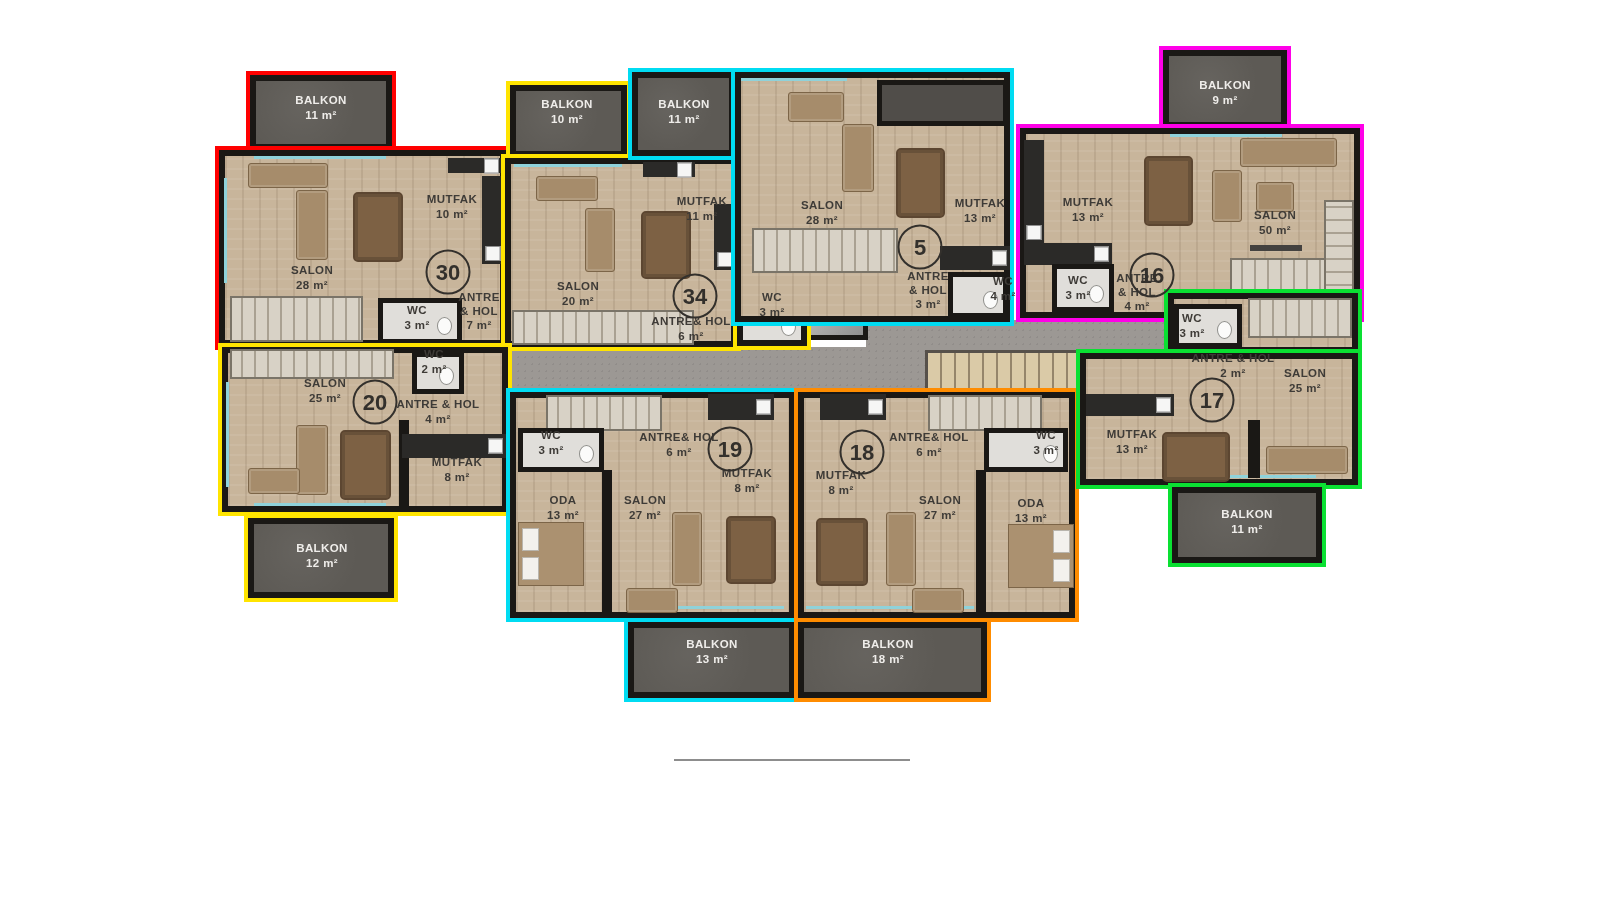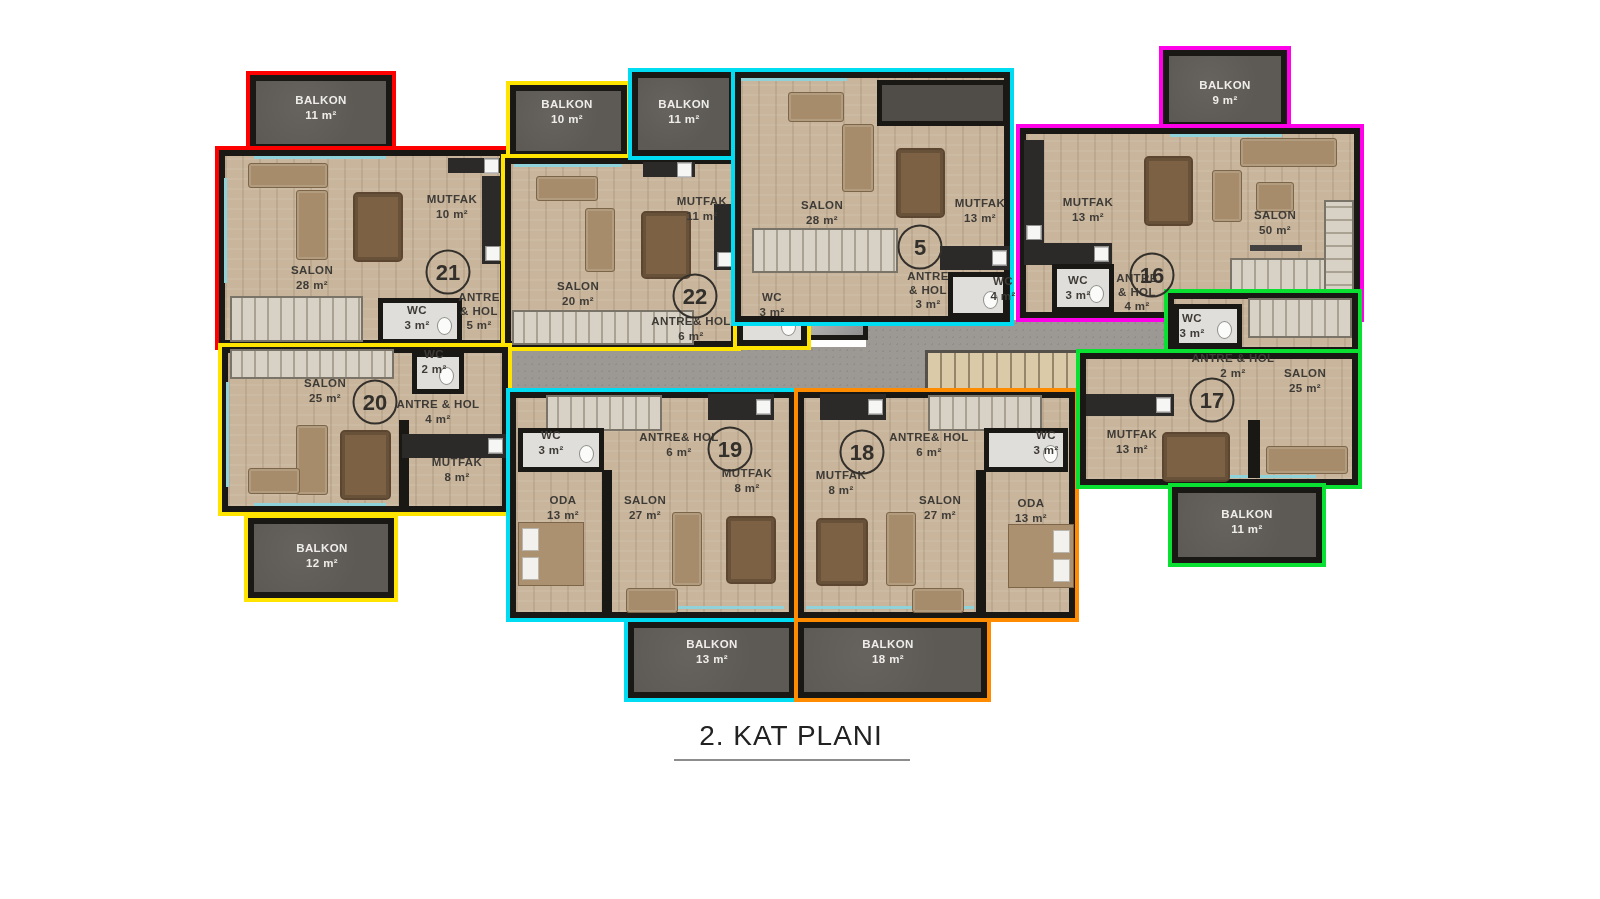--- a/index.html
+++ b/index.html
@@ -83,41 +83,41 @@
     <div class="wcr" style="left:378px;top:298px;width:84px;height:46px;"></div>
     <div class="ctr sq" style="left:448px;top:158px;width:54px;height:15px;"></div>
     <div class="ctrV sq" style="left:482px;top:176px;width:22px;height:88px;"></div>
     <div class="sofa" style="left:248px;top:163px;width:78px;height:23px;"></div>
     <div class="sofa" style="left:296px;top:190px;width:30px;height:68px;"></div>
     <div class="tbl" style="left:353px;top:192px;width:46px;height:66px;"></div>
     <div class="lbl dk" style="left:321px;top:108px;"><span>BALKON</span><span class="ar">11 m²</span></div>
     <div class="lbl" style="left:312px;top:278px;"><span>SALON</span><span class="ar">28 m²</span></div>
     <div class="lbl" style="left:452px;top:207px;"><span>MUTFAK</span><span class="ar">10 m²</span></div>
     <div class="lbl" style="left:417px;top:318px;"><span>WC</span><span class="ar">3 m²</span></div>
-    <div class="lbl nrw" style="left:479px;top:311px;"><span>ANTRE &amp; HOL</span><span class="ar">5 m²</span></div>
-    <div class="num" style="left:448px;top:272px;">21</div>
+    <div class="lbl nrw" style="left:479px;top:311px;"><span>ANTRE &amp; HOL</span><span class="ar">7 m²</span></div>
+    <div class="num" style="left:448px;top:272px;">30</div>
   </div>
 
   <div class="apt" style="--oc: #ffe400;">
     <div class="blk bal" style="left:510px;top:85px;width:117px;height:72px;"></div>
     <div class="blk flr" style="left:505px;top:158px;width:232px;height:189px;"></div>
     <div class="blk wcf" style="left:737px;top:266px;width:70px;height:80px;"></div>
     <div class="win" style="left:514px;top:164px;width:108px;height:3px;"></div>
     <div class="stairs" style="left:512px;top:310px;width:182px;height:35px;"></div>
     <div class="ctr sq" style="left:643px;top:162px;width:52px;height:15px;"></div>
     <div class="ctrV sq" style="left:714px;top:204px;width:22px;height:66px;"></div>
     <div class="sofa" style="left:536px;top:176px;width:60px;height:23px;"></div>
     <div class="sofa" style="left:585px;top:208px;width:28px;height:62px;"></div>
     <div class="tbl" style="left:641px;top:211px;width:46px;height:64px;"></div>
     <div class="lbl dk" style="left:567px;top:112px;"><span>BALKON</span><span class="ar">10 m²</span></div>
     <div class="lbl" style="left:578px;top:294px;"><span>SALON</span><span class="ar">20 m²</span></div>
     <div class="lbl" style="left:702px;top:209px;"><span>MUTFAK</span><span class="ar">11 m²</span></div>
     <div class="lbl" style="left:691px;top:329px;"><span>ANTRE&amp; HOL</span><span class="ar">6 m²</span></div>
     <div class="lbl" style="left:772px;top:305px;"><span>WC</span><span class="ar">3 m²</span></div>
-    <div class="num" style="left:695px;top:296px;">22</div>
+    <div class="num" style="left:695px;top:296px;">34</div>
   </div>
 
   <div class="apt" style="--oc: #00dcf2;">
     <div class="blk bal" style="left:632px;top:72px;width:103px;height:84px;"></div>
     <div class="blk flr" style="left:735px;top:72px;width:275px;height:250px;"></div>
     <div class="roof" style="left:877px;top:80px;width:131px;height:46px;"></div>
     <div class="win" style="left:741px;top:78px;width:106px;height:3px;"></div>
     <div class="stairs" style="left:752px;top:228px;width:146px;height:45px;"></div>
     <div class="ctr sq" style="left:940px;top:246px;width:70px;height:24px;"></div>
     <div class="wcr" style="left:948px;top:272px;width:60px;height:46px;"></div>
@@ -228,16 +228,15 @@
     <div class="tbl" style="left:1162px;top:432px;width:64px;height:46px;"></div>
     <div class="sofa" style="left:1266px;top:446px;width:80px;height:26px;"></div>
     <div class="lbl" style="left:1192px;top:326px;"><span>WC</span><span class="ar">3 m²</span></div>
     <div class="lbl" style="left:1233px;top:366px;"><span>ANTRE &amp; HOL</span><span class="ar">2 m²</span></div>
     <div class="lbl" style="left:1305px;top:381px;"><span>SALON</span><span class="ar">25 m²</span></div>
     <div class="lbl" style="left:1132px;top:442px;"><span>MUTFAK</span><span class="ar">13 m²</span></div>
     <div class="lbl dk" style="left:1247px;top:522px;"><span>BALKON</span><span class="ar">11 m²</span></div>
     <div class="num" style="left:1212px;top:400px;">17</div>
   </div>
 
-  <div class="title">2. KAT PLANI</div>
   <div class="rule"></div>
 
 </div>
 
 </body></html>

